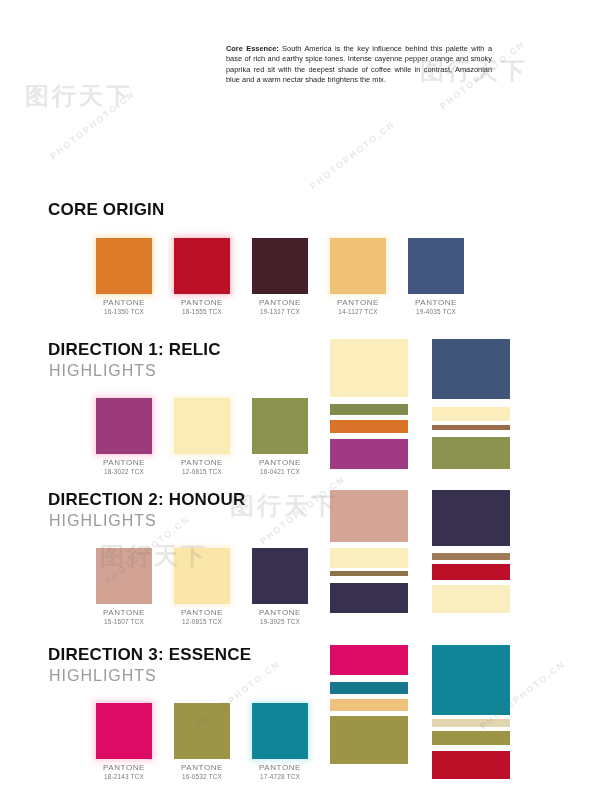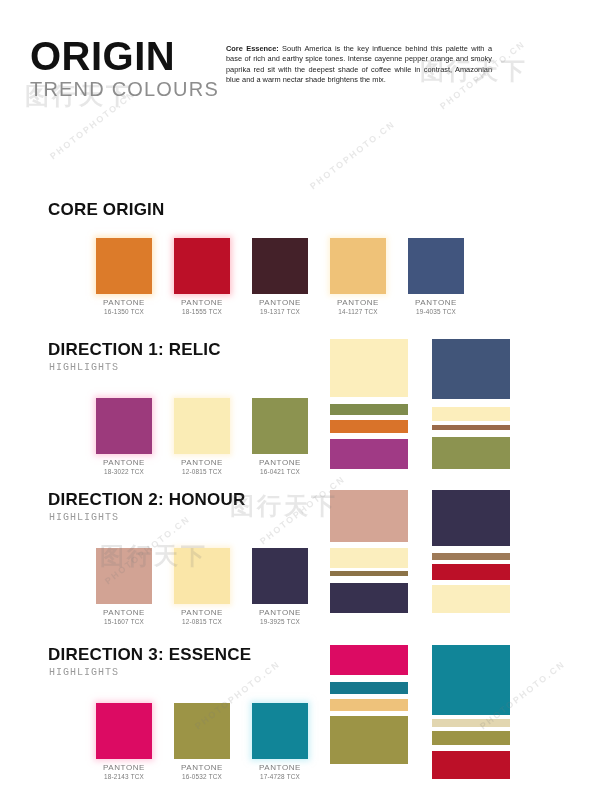--- a/index.html
+++ b/index.html
@@ -76,26 +76,25 @@
     left: 48px;
     font-size: 17px;
     font-weight: 700;
     letter-spacing: 0.2px;
     color: #111111;
     white-space: nowrap;
   }
   .sec-sub {
     position: absolute;
     left: 49px;
-    font-size: 10px;
+    font-size: 16px;
     font-weight: 400;
     letter-spacing: 1px;
     color: #9a9a9a;
     white-space: nowrap;
-    font-family: Liberation Mono, monospace;
   }
 
   
   .swatch-row { position: absolute; left: 0; top: 0; }
   .swatch {
     position: absolute;
     width: 56px;
   }
   .chip {
     width: 56px;
@@ -128,24 +127,20 @@
 
   
   .panel { position: absolute; }
   .band { display: block; width: 100%; }
 </style>
 </head>
 <body>
 
 <div id="header">
 
-  <div id="brand">
-    <div class="origin">ORIGIN</div>
-    <div class="trend">TREND COLOURS</div>
-  </div>
 
   <div id="intro">
     <p><b>Core Essence:</b><span> South America is the key influence behind this palette with a base of rich and earthy spice tones. Intense cayenne pepper orange and smoky paprika red sit with the deepest shade of coffee while in contrast, Amazonian blue and a warm nectar shade brightens the mix.</span></p>
   </div>
 </div>
 
 <div id="sections-root">
     <div class="section" style="top: 200px;">
       <div class="sec-title" style="top: 0px;">CORE ORIGIN</div>
       <div class="swatch-row" style="top: 38px;">

